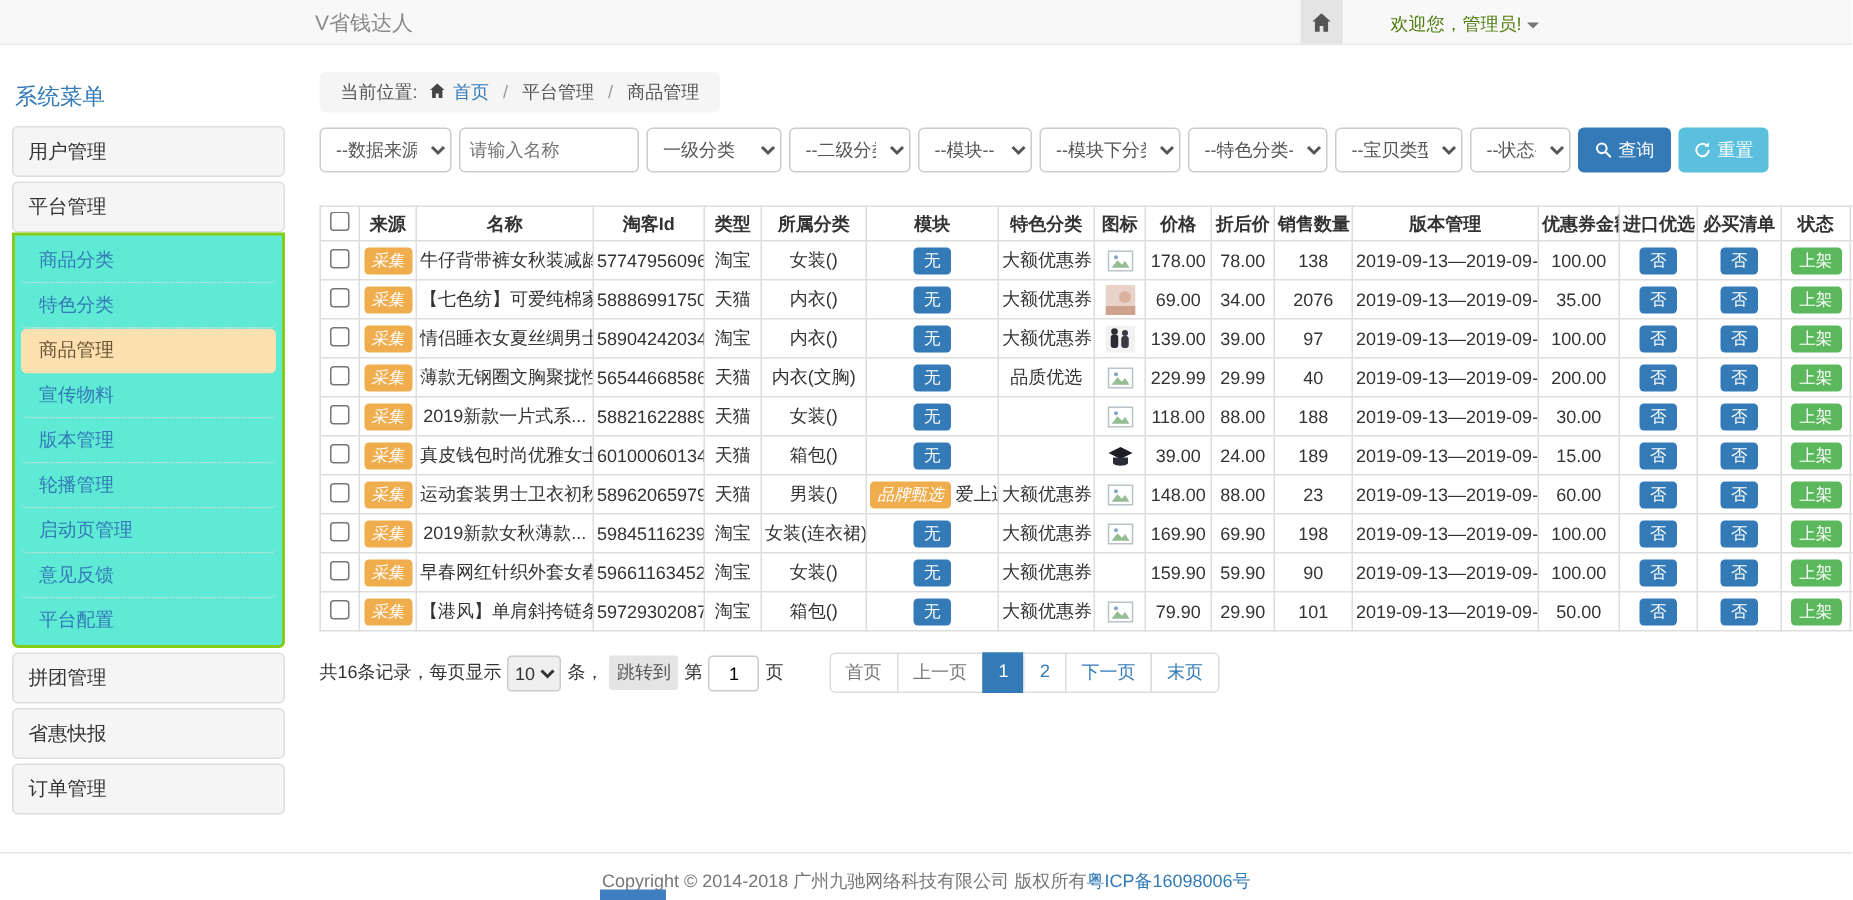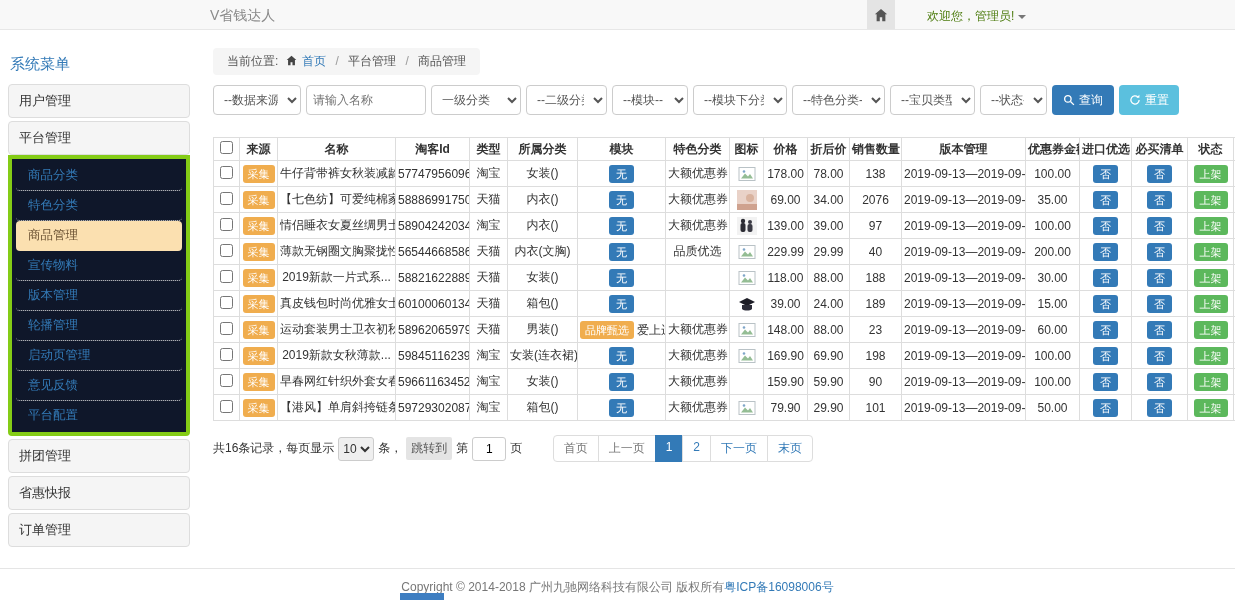--- a/index.html
+++ b/index.html
@@ -14,21 +14,21 @@
   .home-box { position:absolute; left:867px; top:0; width:28px; height:29px; background:#e4e4e4;
               display:flex; align-items:center; justify-content:center; cursor:pointer; }
   .welcome { position:absolute; left:927px; top:8px; color:#4d7c0f; cursor:pointer; }
   .welcome .caret { display:inline-block; width:0; height:0; border-left:4px solid transparent;
                     border-right:4px solid transparent; border-top:4px solid #777; margin-left:4px; vertical-align:middle;}
   
   .sidebar { position:absolute; left:8px; top:55px; width:182px; z-index:1; }
   .sidebar-header { color:#337ab7; font-weight:normal; font-size:15px; margin:0 0 10px 2px; }
   .menu-heading { background:#f5f5f5; border:1px solid #ddd; border-radius:4px; padding:7px 10px;
                   margin-bottom:3px; color:#333; font-size:13px; cursor:pointer; }
-  .submenu { background:#0f172a; border:4px solid #84cc16; border-radius:0 0 4px 4px; margin:-3px 0 3px 0;
+  .submenu { background:#5eead4; border:2px solid #84cc16; border-radius:0 0 4px 4px; margin:-3px 0 3px 0;
              padding:2px 4px; }
   .submenu-item { color:#337ab7; padding:6px 12px; border-bottom:1px dotted #e0e0e0; cursor:pointer;
                   font-size:12.5px; border-radius:4px; }
   .submenu-item:last-child { border-bottom:none; }
   .submenu-item.active { background:#fbe0b0; color:#6b5233; border-bottom:1px solid transparent; }
   
   .main { position:absolute; left:213px; top:48px; width:1002px; }
   .breadcrumb { display:inline-block; background:#f5f5f5; border-radius:4px; padding:5px 14px;
                 color:#555; margin-bottom:10px; }
   .breadcrumb .bc-link { color:#337ab7; cursor:pointer; }
@@ -45,21 +45,21 @@
   .btn-import { background:#5bc0de; height:23px; padding:0 8px; }
   .btn-add    { background:#5cb85c; height:23px; padding:0 10px; }
   .btn-batchdel { background:#dd7e79; height:23px; padding:0 8px; }
   
   table { width:100%; border-collapse:collapse; table-layout:fixed; }
   th, td { border:1px solid #ddd; text-align:center; vertical-align:middle; padding:2px 2px;
            height:26px; overflow:hidden; white-space:nowrap; font-size:12px; }
   th { font-weight:bold; height:23px; color:#333; }
   th.op-header { color:#337ab7; }
   .badge { display:inline-block; color:#fff; border-radius:3px; font-size:11px; line-height:14px; }
-  .badge-orange { background:#f0ad4e; padding:2px 5px; }
+  .badge-orange { background:#f0ad4e; padding:2px 5px;font-style:italic; }
   .badge-blue   { background:#337ab7; padding:2px 7px; }
   .badge-green  { background:#5cb85c; padding:2px 6px; }
   .mod-text { margin-left:3px; color:#333; }
   td .thumb { display:inline-block; vertical-align:middle; }
   
   .pagefoot { width:600px; display:flex; justify-content:space-between; align-items:center; margin-top:14px; }
   .pf-left { display:flex; align-items:center; gap:4px; color:#333; }
   .pf-left select { height:24px; border:1px solid #ccc; border-radius:3px; font-size:12px; color:#333; font-family:inherit;}
   .jump-btn { background:#e4e4e4; color:#555; border:none; border-radius:2px; padding:3px 5px;
               font-size:12px; cursor:pointer; font-family:inherit; }

